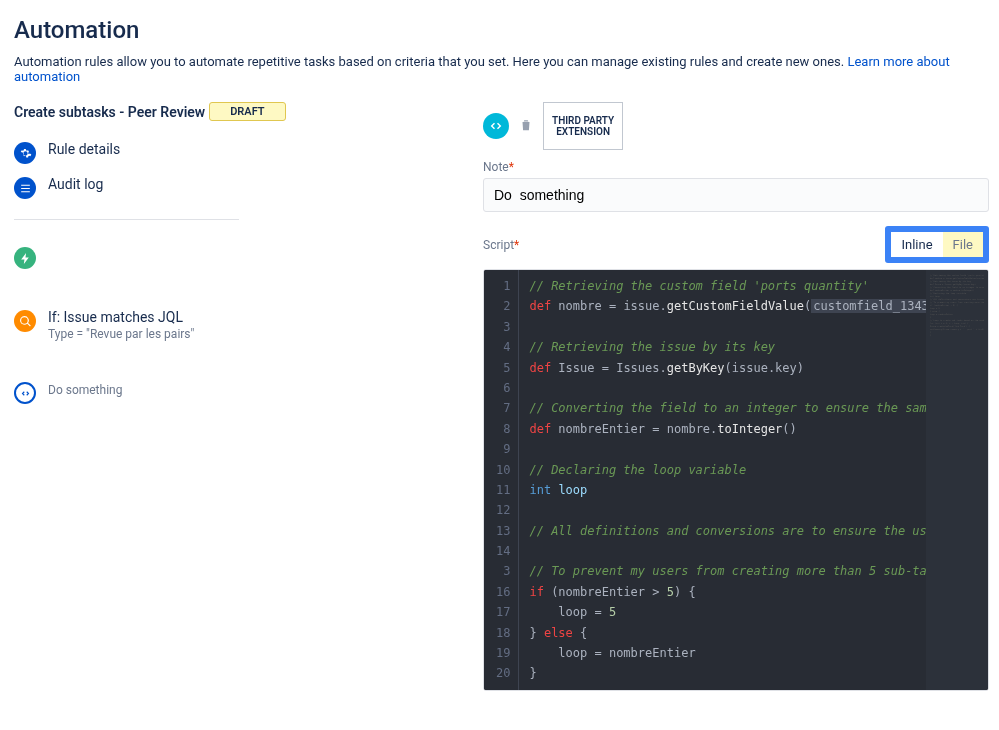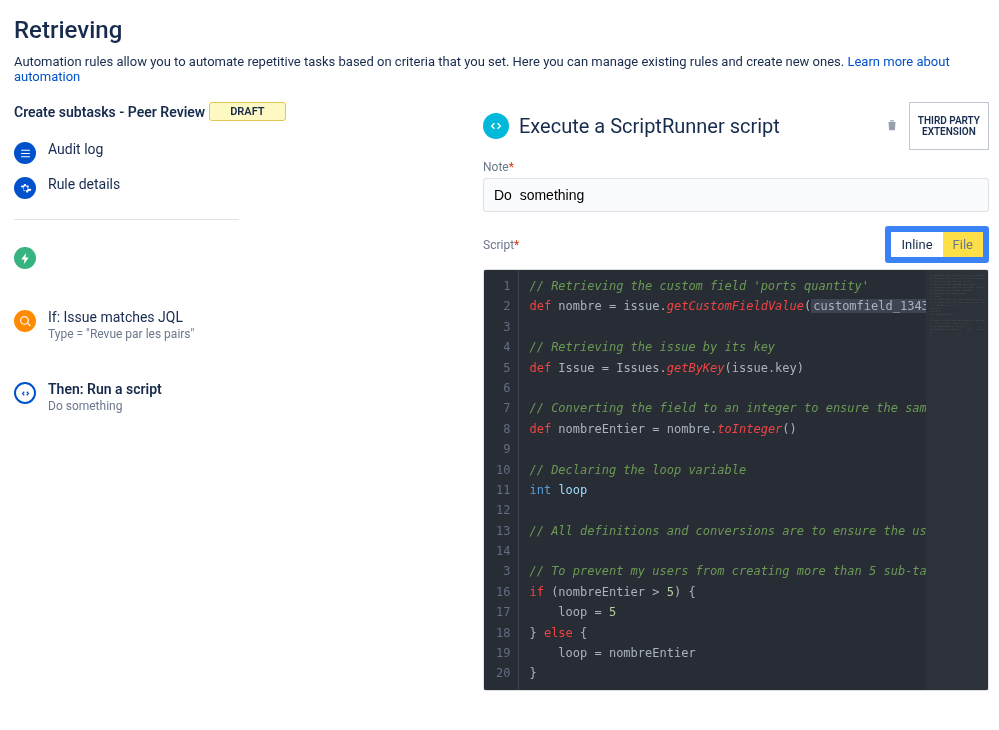--- a/index.html
+++ b/index.html
@@ -39,77 +39,77 @@
 .ext-badge { border: 1px solid #C1C7D0; font-size: 10px; font-weight: 600; padding: 12px 8px; text-align: center; line-height: 1.1; }
 .panel-desc { font-size: 13px; color: #172B4D; margin-bottom: 14px; }
 .panel-desc a { color: #0052CC; text-decoration: none; }
 .field-label { font-size: 12px; color: #6B778C; margin-bottom: 4px; }
 .required { color: #DE350B; }
 .text-input { width: 100%; border: 1px solid #DFE1E6; background: #FAFBFC; padding: 8px 10px; font-size: 14px; border-radius: 3px; margin-bottom: 14px; }
 .script-header { display: flex; align-items: center; justify-content: space-between; margin-bottom: 6px; }
 .toggle-group { display: flex; border: 6px solid #3b82f6; border-radius: 3px; overflow: hidden; }
 .toggle-btn { padding: 5px 10px; font-size: 13px; background: #fff; cursor: pointer; }
 .toggle-btn.active { font-weight: 400; }
-.toggle-btn.inactive { background: #fde047; color: #6B778C; }
+.toggle-btn.inactive { background: #fef9c3; color: #6B778C; }
 .editor-wrap { border: 1px solid #DFE1E6; border-radius: 3px; overflow: hidden; }
 .editor-toolbar { display: flex; justify-content: flex-end; padding: 8px 10px; background: #fff; border-bottom: 1px solid #DFE1E6; gap: 18px; }
 .tb-item { display: flex; align-items: center; gap: 6px; font-size: 13px; color: #344563; cursor: pointer; }
 .tb-item svg { width: 14px; height: 14px; fill: #344563; }
 .code-area { display: flex; background: #282C34; color: #ABB2BF; font-family: Consolas, monospace; font-size: 12px; line-height: 1.7; position: relative; }
 .gutter { background: #282C34; color: #636D83; padding: 6px 8px 6px 12px; text-align: right; user-select: none; border-right: 1px solid #3E4451; }
 .code-lines { padding: 6px 10px; flex: 1; overflow: hidden; white-space: pre; }
 .minimap { width: 62px; background: #2c313a; flex-shrink: 0; position: relative; }
 .minimap-content { position: absolute; top: 4px; left: 4px; right: 4px; font-size: 2px; line-height: 3px; color: #555; overflow: hidden; }
 .c-comm { color: #6A9955; font-style: italic; }
 .c-kw { color: #ef4444; }
 .c-type { color: #569CD6; }
-.c-fn { color: #ef4444; font-style: italic; }
+.c-fn { color: #e5e5e5; }
 .c-var { color: #9CDCFE; }
 .c-num { color: #B5CEA8; }
 .c-bg { background: #3E4451; padding: 0 2px; }
 @keyframes blink { 50% { opacity: 0; } }
 </style>
 </head>
 <body>
 
 <div class="page">
-  <h1>Retrieving</h1>
+  <h1>Automation</h1>
   <p class="subtitle">
     <span>Automation rules allow you to automate repetitive tasks based on criteria that you set. Here you can manage existing rules and create new ones. </span><a href="#">Learn more about automation</a>
   </p>
 
   <div class="layout">
 
     <div class="left-col">
       <div class="rule-header">
         <span class="rule-title">Create subtasks - Peer Review</span>
         <span class="draft-badge">DRAFT</span>
       </div>
 
       <div class="nav-group">
         <div class="nav-item">
           <div class="nav-icon blue">
             <svg viewBox="0 0 24 24">
+                <path d="M12 8a4 4 0 100 8 4 4 0 000-8zm8.9 4.5l1.8 1.4-1.7 3-2.2-.6c-.5.4-1 .7-1.6.9l-.4 2.3h-3.4l-.4-2.3c-.6-.2-1.1-.5-1.6-.9l-2.2.6-1.7-3 1.8-1.4c0-.3-.1-.6-.1-1s0-.7.1-1L3.3 9.1l1.7-3 2.2.6c.5-.4 1-.7 1.6-.9L9.2 3.5h3.4l.4 2.3c.6.2 1.1.5 1.6.9l2.2-.6 1.7 3-1.8 1.4c0 .3.1.6.1 1s0 .7-.1 1z"></path>
+              </svg>
+          </div>
+          <div class="nav-text">
+              <div class="nav-label">Rule details</div>
+            </div>
+        </div>
+        <div class="nav-item">
+          <div class="nav-icon blue">
+            <svg viewBox="0 0 24 24">
                 <path d="M4 5h16v2H4zm0 6h16v2H4zm0 6h16v2H4z"></path>
               </svg>
           </div>
           <div class="nav-text">
               <div class="nav-label">Audit log</div>
             </div>
         </div>
-        <div class="nav-item">
-          <div class="nav-icon blue">
-            <svg viewBox="0 0 24 24">
-                <path d="M12 8a4 4 0 100 8 4 4 0 000-8zm8.9 4.5l1.8 1.4-1.7 3-2.2-.6c-.5.4-1 .7-1.6.9l-.4 2.3h-3.4l-.4-2.3c-.6-.2-1.1-.5-1.6-.9l-2.2.6-1.7-3 1.8-1.4c0-.3-.1-.6-.1-1s0-.7.1-1L3.3 9.1l1.7-3 2.2.6c.5-.4 1-.7 1.6-.9L9.2 3.5h3.4l.4 2.3c.6.2 1.1.5 1.6.9l2.2-.6 1.7 3-1.8 1.4c0 .3.1.6.1 1s0 .7-.1 1z"></path>
-              </svg>
-          </div>
-          <div class="nav-text">
-              <div class="nav-label">Rule details</div>
-            </div>
-        </div>
       </div>
 
       <div class="divider"></div>
 
       <div class="trigger-block">
         <div class="nav-item">
           <div class="nav-icon green">
             <svg viewBox="0 0 24 24">
                 <path d="M13 2L4 14h6l-1 8 9-12h-6z"></path>
               </svg>
@@ -132,36 +132,34 @@
       </div>
 
       <div class="trigger-block">
         <div class="nav-item">
           <div class="nav-icon blue-outline">
             <svg viewBox="0 0 24 24">
                 <path d="M9 8l-4 4 4 4 1.5-1.5L8 12l2.5-2.5zM15 8l4 4-4 4-1.5-1.5L16 12l-2.5-2.5z"></path>
               </svg>
           </div>
           <div class="nav-text">
-            <div class="nav-label bold">Then: Run a script</div>
             <div class="nav-sub">Do something</div>
           </div>
         </div>
       </div>
 
     </div>
 
     <div class="right-col">
       <div class="panel-header">
         <div class="sr-icon">
           <svg viewBox="0 0 24 24">
               <path d="M9 7l-5 5 5 5 1.5-1.5L7 12l3.5-3.5zM15 7l5 5-5 5-1.5-1.5L17 12l-3.5-3.5z"></path>
             </svg>
         </div>
-        <div class="panel-title">Execute a ScriptRunner script</div>
         <span class="trash-icon">
           <svg width="14" height="14" viewBox="0 0 24 24" fill="#97A0AF">
               <path d="M6 7h12l-1 14H7zM9 4h6l1 2H8z"></path>
             </svg>
         </span>
         <div class="ext-badge">
           <div>THIRD PARTY</div>
           <div>EXTENSION</div>
         </div>
       </div>

